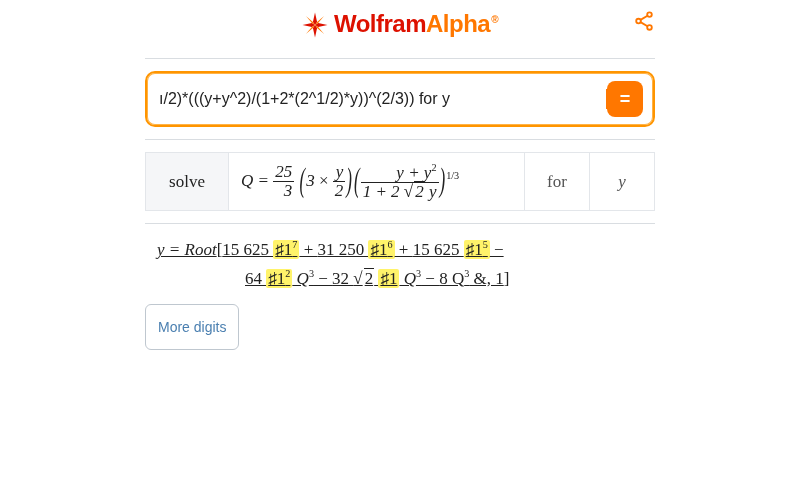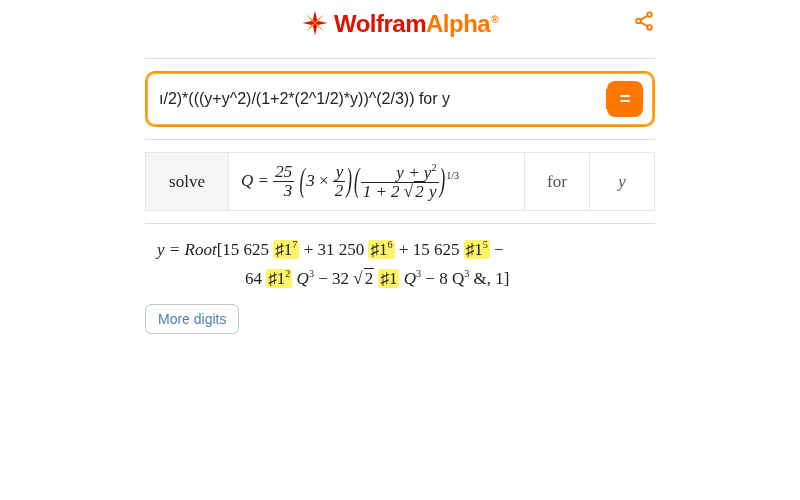--- a/index.html
+++ b/index.html
@@ -10,21 +10,21 @@
     --wa-bg:#ffffff;
     --wa-field-border:#ffb347;
     --wa-field-shadow:#ff9500;
     --wa-link:#4a7fb0;
     --wa-hl:#fff36a;
   }
   html,body{margin:0;padding:0;background:var(--wa-bg);font-family:"Helvetica Neue",Arial,sans-serif;}
   .page{width:800px;height:500px;margin:0 auto;position:relative;box-sizing:border-box;overflow:hidden;}
   .content{width:510px;margin:0 auto;}
   .header{display:flex;align-items:center;justify-content:center;position:relative;height:44px;margin-top:2px;}
-  .brand{display:flex;align-items:flex-start;gap:6px;}
+  .brand{display:flex;align-items:flex-end;gap:6px;}
   .brand-mark svg{display:block;}
   .brand-word{font-size:24px;font-weight:700;letter-spacing:-0.5px;}
   .brand-word .w1{color:var(--wa-red);}
   .brand-word .w2{color:var(--wa-orange);}
   .brand-r{color:var(--wa-orange);font-size:10px;vertical-align:super;margin-left:1px;}
   .share{position:absolute;right:0;top:8px;color:var(--wa-orange);}
   hr.rule{border:none;border-top:1px solid var(--wa-rule);margin:12px 0;}
   .search-wrap{display:flex;align-items:center;border:2px solid var(--wa-field-shadow);border-radius:10px;padding:8px 10px;box-shadow:0 0 0 1px var(--wa-field-border) inset;}
   .search-input{flex:1;border:none;outline:none;font-size:16px;color:#222;font-family:inherit;min-width:0;}
   .search-caret{width:1px;height:20px;background:var(--wa-orange);}
@@ -35,25 +35,25 @@
   .interp-table td{border:1px solid #e3e6ea;padding:10px 12px;vertical-align:middle;font-family:Liberation Serif, serif;font-size:17px;color:#222;}
   .interp-table td.kw{width:58px;text-align:center;background:#f5f6f8;}
   .interp-table td.fr,.interp-table td.vr{width:40px;text-align:center;color:#555;}
   .math{font-style:italic;white-space:nowrap;}
   .frac{display:inline-block;vertical-align:middle;text-align:center;line-height:1.05;}
   .frac .n,.frac .d{display:block;padding:0 2px;text-align:right;}
   .frac .d{border-top:1px solid #222;}
   .paren{display:inline-block;vertical-align:middle;transform:scaleY(2.0);transform-origin:center;margin:0 1px;position:relative;top:-1px;}
   .sup{font-size:0.6em;vertical-align:super;font-style:normal;}
   .sqrt-bar{border-top:1px solid #222;padding:0 1px;margin-left:1px;}
-  .result-math{font-family:Georgia,"Times New Roman",serif;font-size:17px;color:#222;line-height:1.7;margin:6px 0 10px;padding-left:12px;}
+  .result-math{font-family:Georgia,"Times New Roman",serif;font-size:17px;color:#222;line-height:1.7;margin:6px 0 10px;padding-left:12px;text-decoration:underline;}
   .result-line2{padding-left:88px;}
   .hl{background:var(--wa-hl);padding:0 2px;border-radius:2px;}
   .slot{font-style:normal;}
-  .more-btn{border:1px solid #bfc7cf;color:var(--wa-link);background:#fff;border-radius:6px;padding:6px 12px;font-size:14px;cursor:pointer;}
+  .more-btn{border:1px solid #bfc7cf;color:var(--wa-link);background:#fff;border-radius:6px;padding:14px 12px;font-size:14px;cursor:pointer;}
 </style>
 </head>
 <body>
 
 <div class="page">
   <div class="content">
 
     <div class="header">
       <div class="brand">
         <span class="brand-mark">

